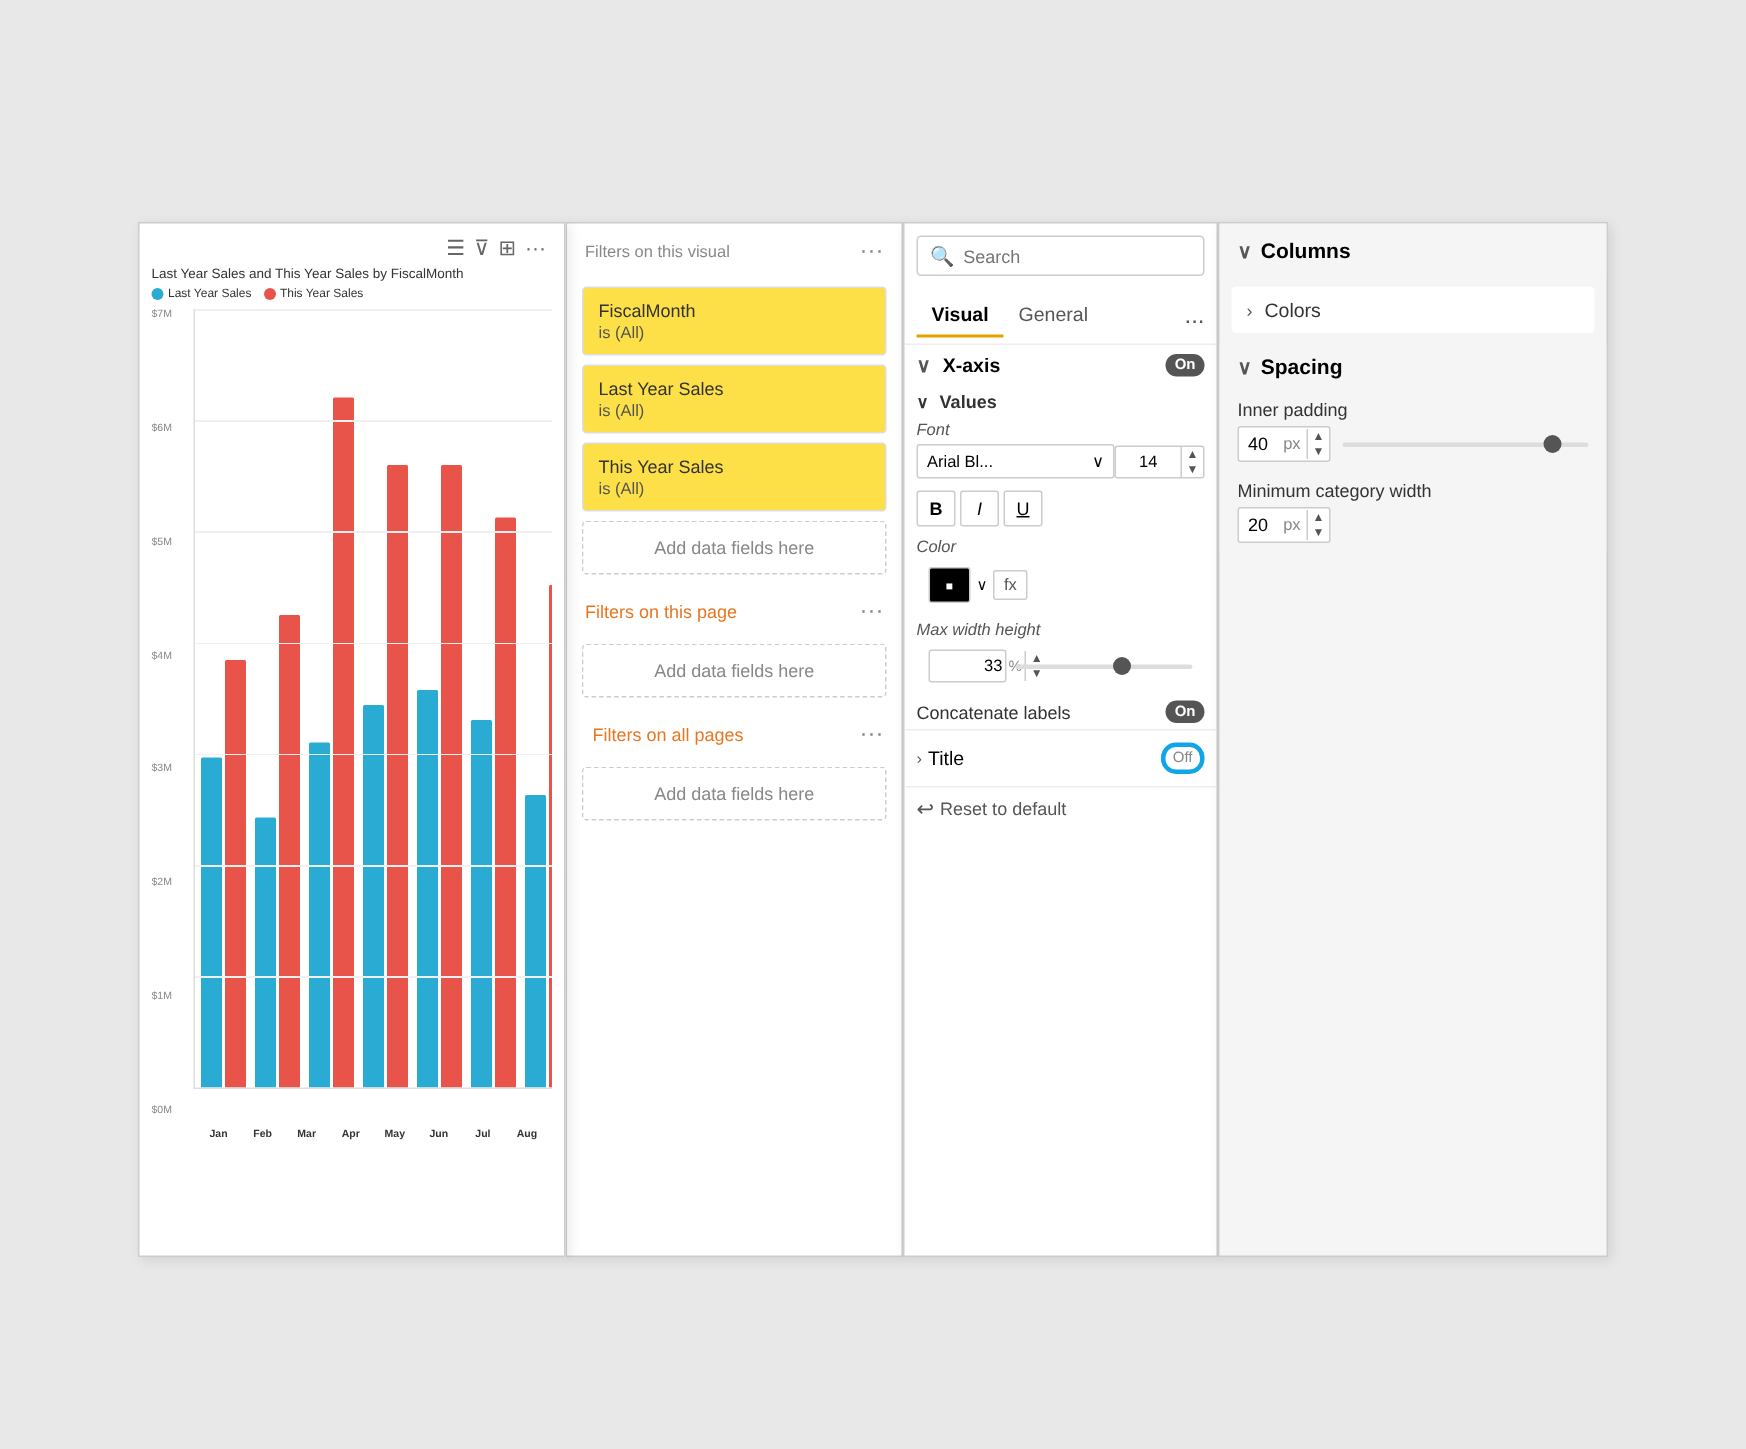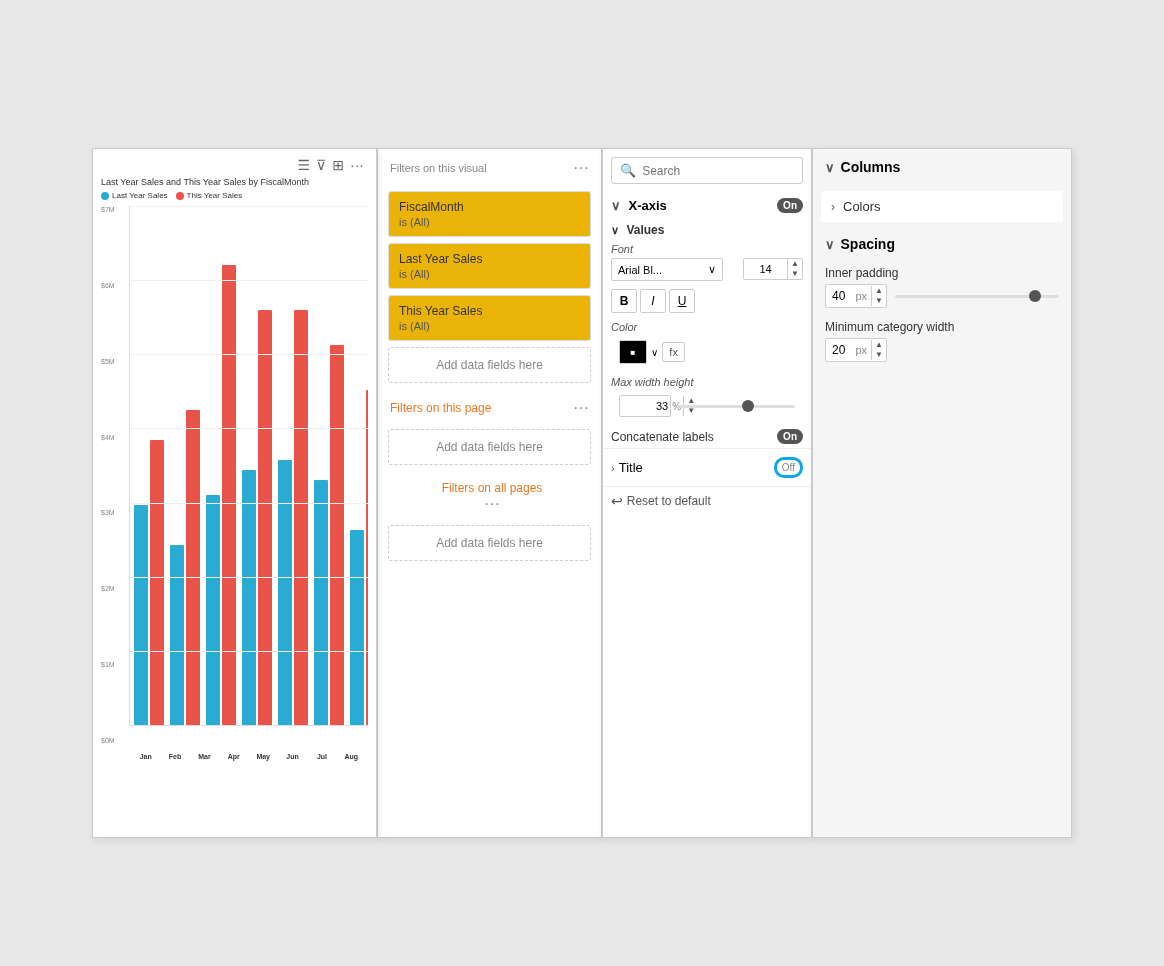--- a/index.html
+++ b/index.html
@@ -170,21 +170,21 @@
       padding: 10px 12px 8px 12px;
       font-size: 11px;
       color: #888;
     }
 
     .filter-item {
       border: 1px solid #ddd;
       border-radius: 3px;
       margin: 6px 10px;
       padding: 8px 10px;
-      background: #eab308;
+      background: #fde047;
     }
 
     .filter-item-title {
       font-size: 12px;
       color: #333;
       font-weight: 500;
     }
 
     .filter-item-value {
       font-size: 11px;
@@ -211,21 +211,20 @@
       color: #E87722;
     }
 
     .filter-all-header {
       display: flex;
       justify-content: space-between;
       align-items: center;
       padding: 10px 12px 6px 17px;
       font-size: 12px;
       color: #E87722;
-      flex-direction: column;
     }
 
     
     .format-panel {
       background: #fff;
       border: 1px solid #ccc;
       width: 210px;
       height: 690px;
       box-shadow: 2px 2px 8px rgba(0,0,0,0.1);
       display: flex;
@@ -322,22 +321,22 @@
 
     .property-label {
       font-size: 11px;
       color: #555;
       margin-bottom: 3px;
       font-style: italic;
     }
 
     .font-row {
       display: flex;
-      align-items: flex-start;
-      gap: 20px;
+      align-items: flex-end;
+      gap: 0;
     }
 
     .font-select {
       border: 1px solid #ccc;
       border-radius: 2px;
       padding: 4px 6px;
       font-size: 11px;
       background: #fff;
       display: flex;
       align-items: center;
@@ -759,20 +758,25 @@
     <div class="filter-add-placeholder">
       <span>Add data fields here</span>
     </div>
   </div>
 
   <div class="format-panel">
     <div class="search-box">
       <span class="search-icon-svg">🔍</span>
       <input class="search-input" type="text" placeholder="Search" style="">
     </div>
+    <div class="tabs-row">
+      <div class="tab active">Visual</div>
+      <div class="tab">General</div>
+      <div class="tab-more">...</div>
+    </div>
 
     <div class="section-header">
       <div style="display:flex; align-items:center; gap:4px;">
         <span class="chevron">∨</span>
         <span>X-axis</span>
       </div>
       <span class="toggle-on">On</span>
     </div>
 
     <div class="subsection-label">

